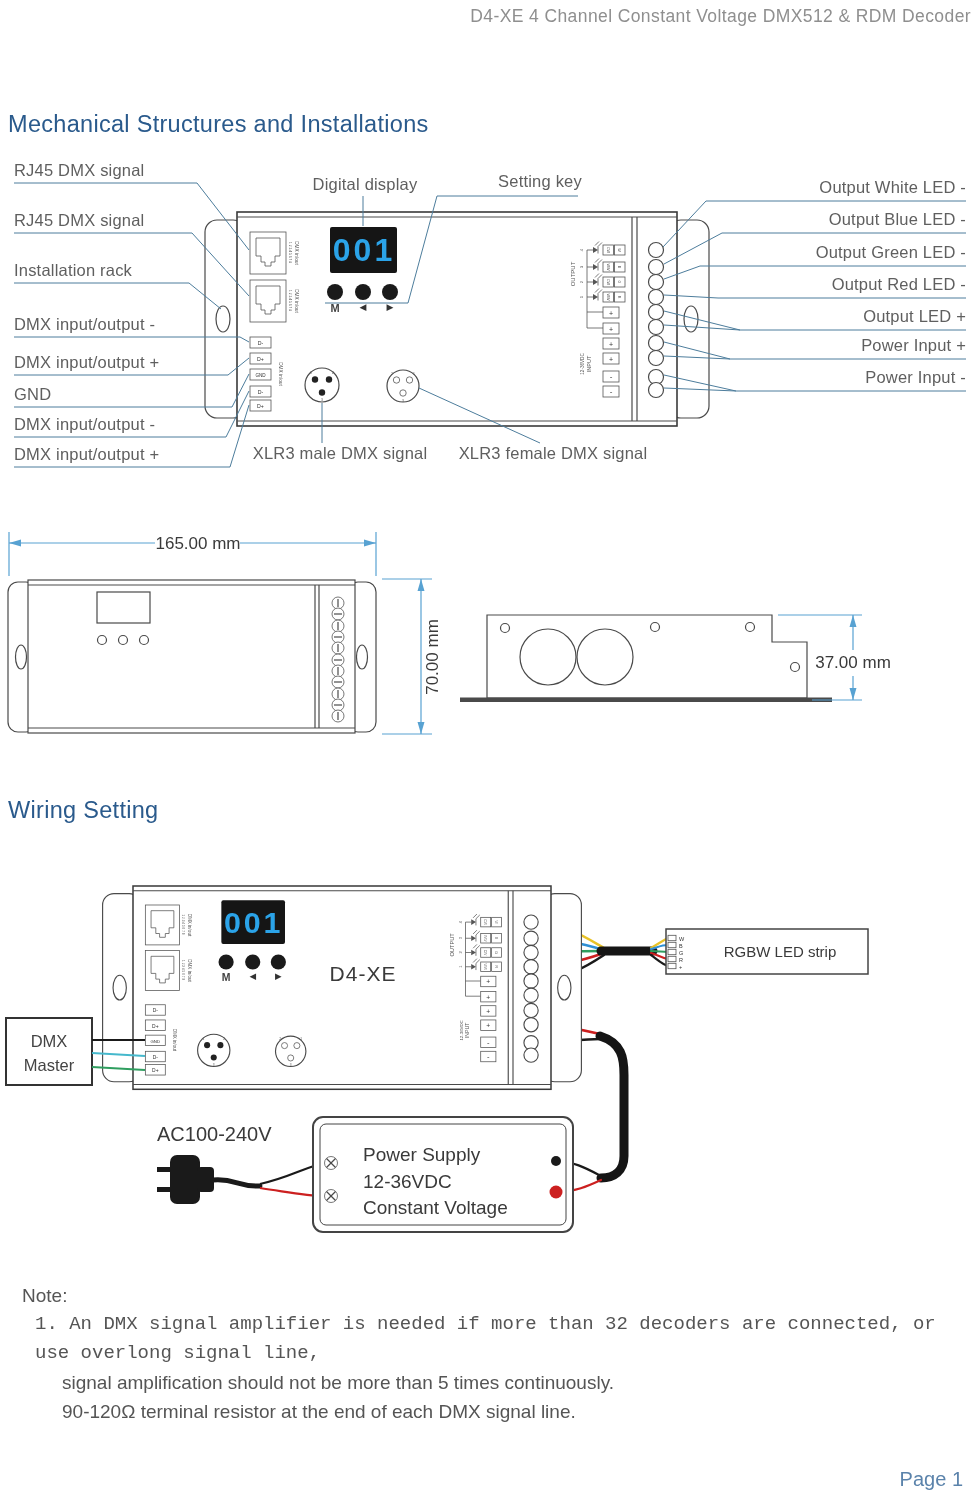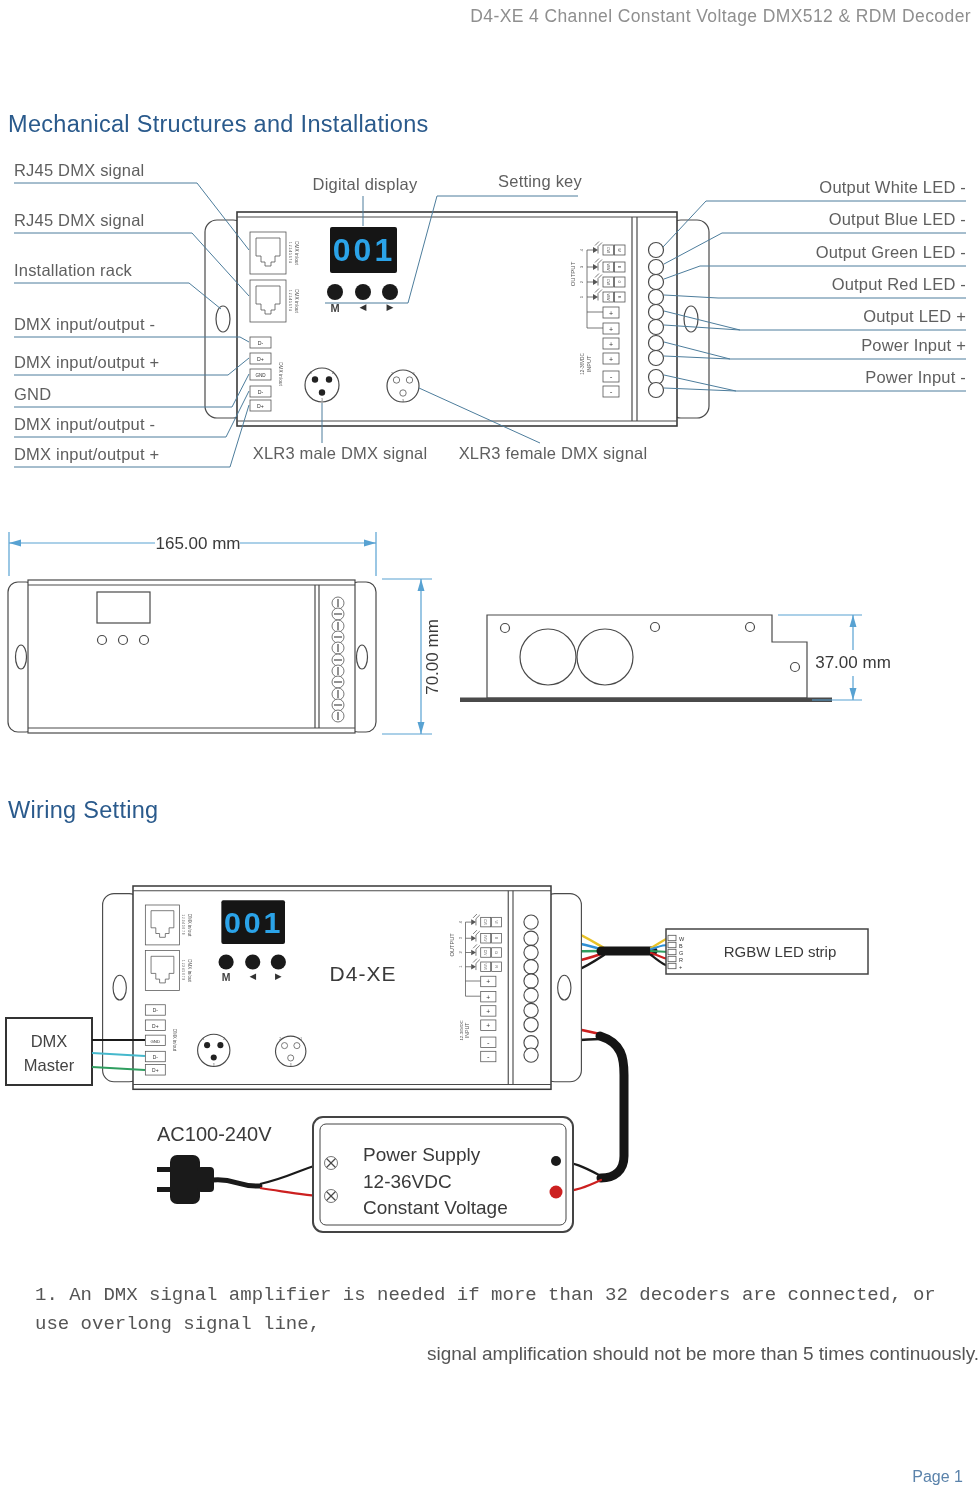--- a/index.html
+++ b/index.html
@@ -16,22 +16,22 @@
   .ldr{stroke:#4d7d9c;stroke-width:1;fill:none;}
   .ln{stroke:#4a4a4a;stroke-width:1.2;fill:none;}
   .lnw{stroke:#4a4a4a;stroke-width:1.2;fill:#fff;}
   .thin{stroke:#555;stroke-width:.8;fill:#fff;}
   .dim{stroke:#58a2d2;stroke-width:1.2;fill:none;}
   .dimf{fill:#58a2d2;stroke:none;}
   .dtx{font-size:17px;fill:#3a3a3a;}
   .tiny{fill:#555;}
   #note{top:1281px;left:22px;font-size:19px;color:#555;line-height:29px;}
   #note .ind{padding-left:13px;font-family:Liberation Mono, monospace;}
-  #note .ind2{padding-left:40px;text-align:right;}
-  #footer{top:1468px;right:16px;font-size:16px;color:#5b83ab;}
+  #note .ind2{padding-left:40px;}
+  #footer{top:1468px;right:16px;font-size:20px;color:#5b83ab;}
 </style>
 </head>
 <body>
 
 <div id="page">
 
   <div class="abs" id="hdr">D4-XE  4 Channel Constant Voltage DMX512 &amp; RDM Decoder</div>
   <div class="abs sect" id="sect-mech">Mechanical Structures and Installations</div>
   <div class="abs sect" id="sect-wir">Wiring Setting</div>
 
@@ -414,18 +414,20 @@
         <circle cx="556" cy="1161" r="5" fill="#1a1a1a"></circle>
         <circle cx="556" cy="1192" r="6.5" fill="#cc2020"></circle>
         <text x="363" y="1161" font-size="19" fill="#3a3a3a">Power Supply</text>
         <text x="363" y="1188" font-size="19" fill="#3a3a3a">12-36VDC</text>
         <text x="363" y="1214" font-size="19" fill="#3a3a3a">Constant Voltage</text>
       </g>
     </g>
   </svg>
 
   <div class="abs" id="note">
+    <div>Note:</div>
     <div class="ind">1. An DMX signal amplifier is needed if more than 32 decoders are connected, or use overlong signal line,</div>
     <div class="ind2">signal amplification should not be more than 5 times continuously.</div>
+    <div class="ind2">90-120Ω terminal resistor at the end of each DMX signal line.</div>
   </div>
 
   <div class="abs" id="footer">Page 1</div>
 </div>
 
 </body></html>

